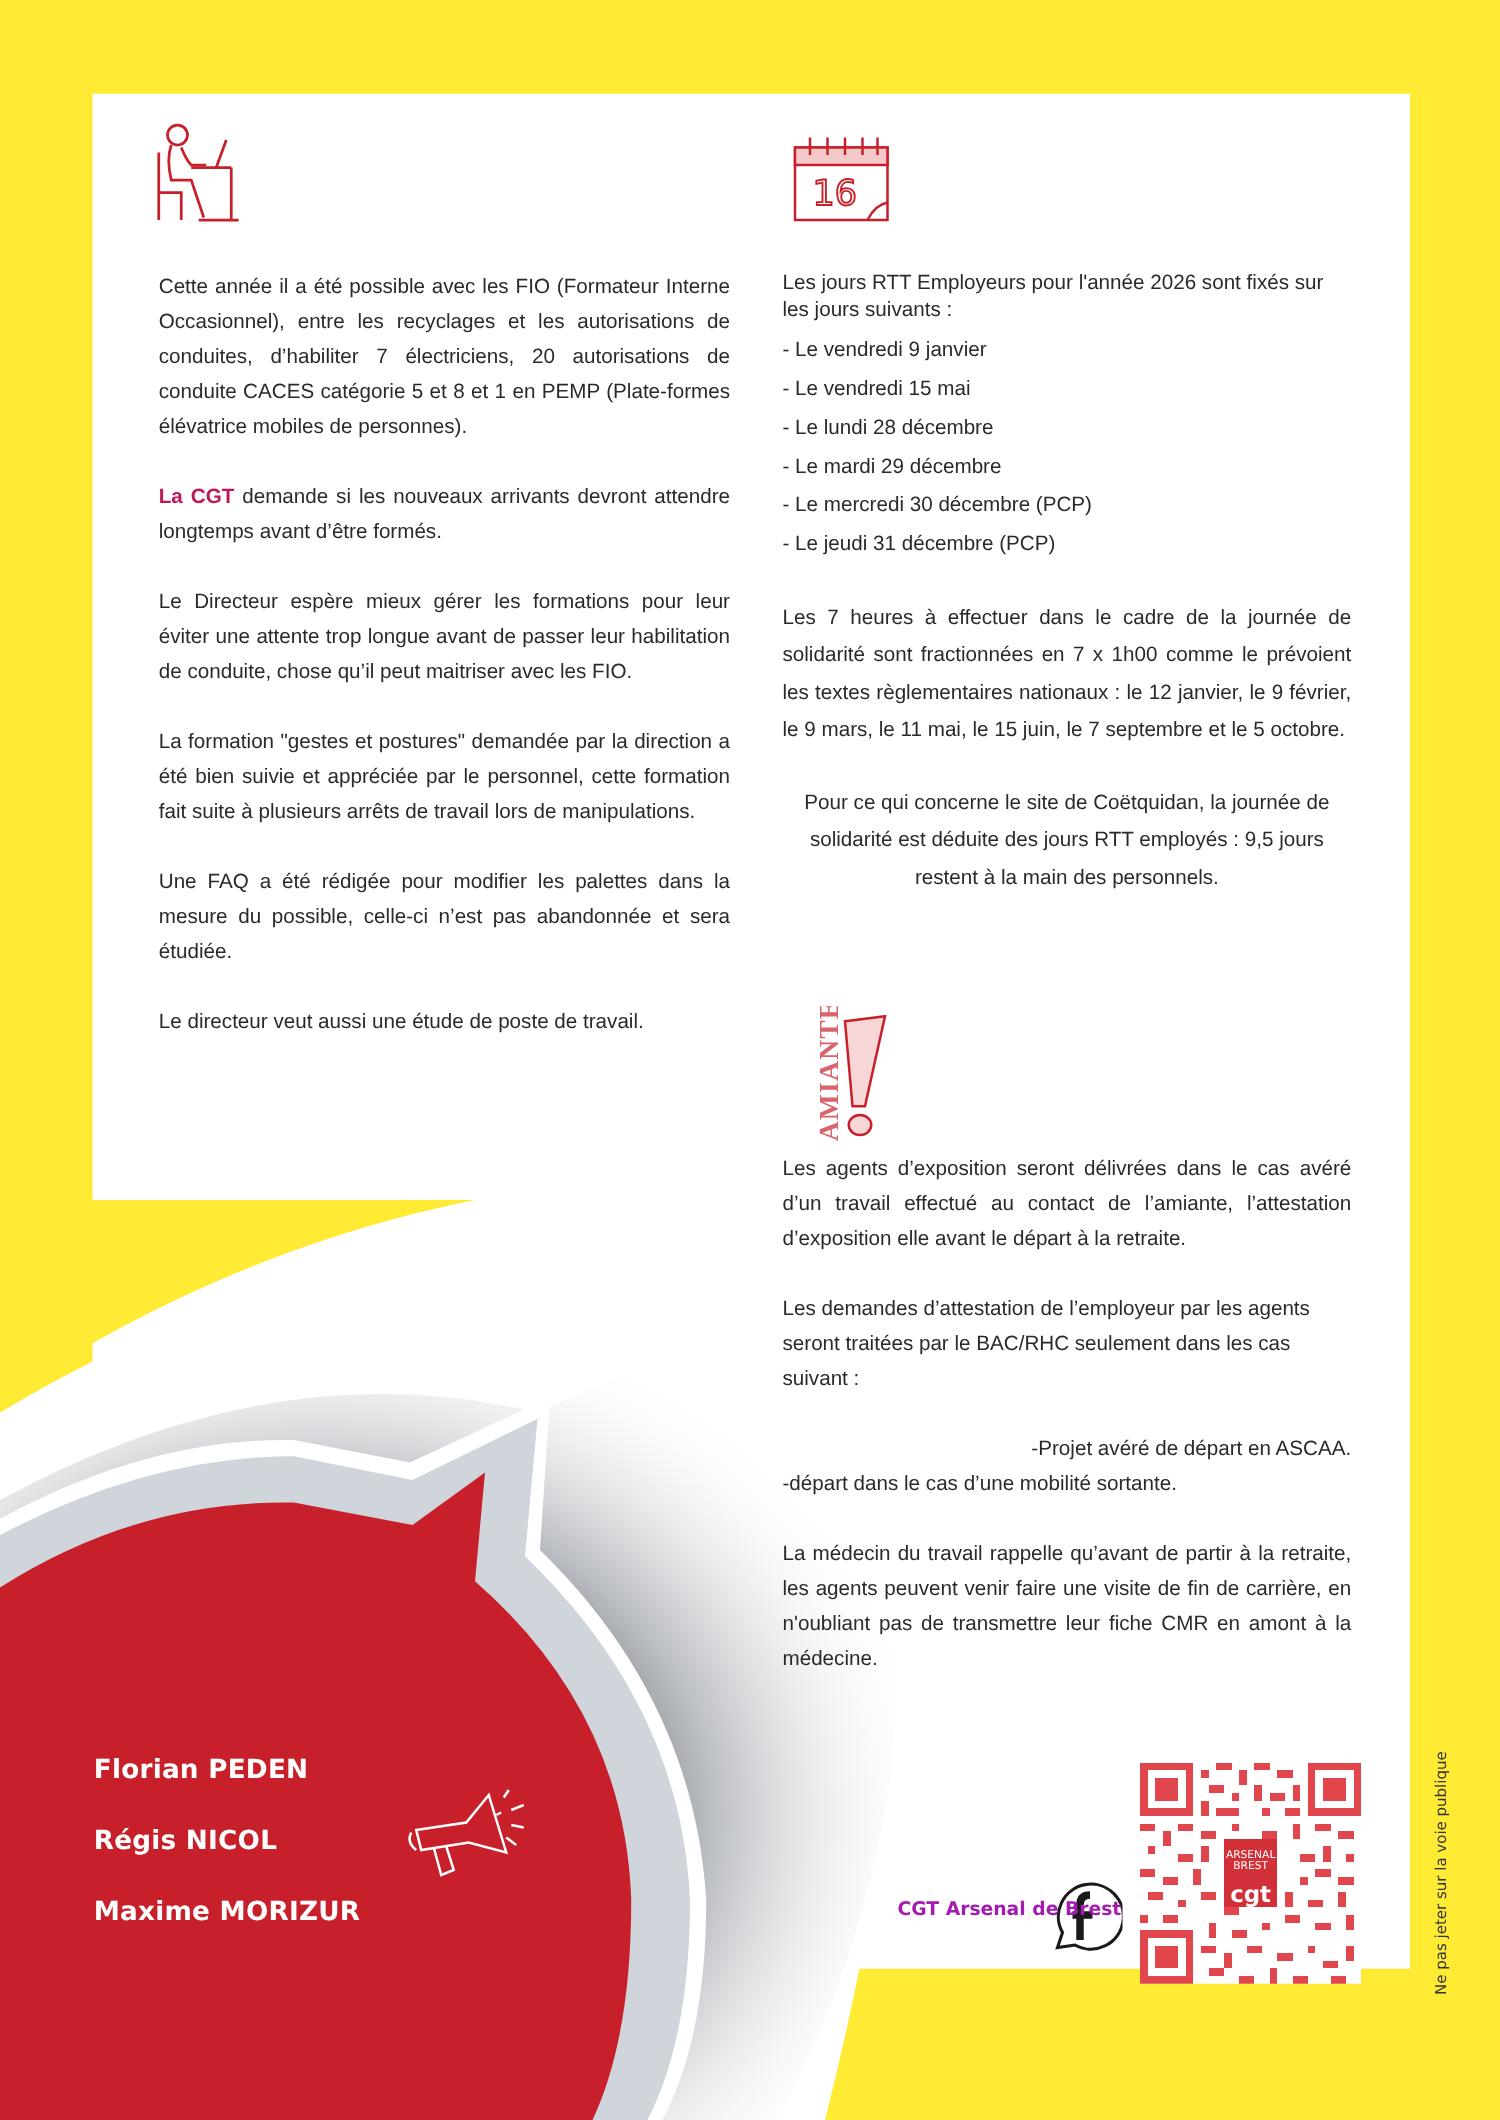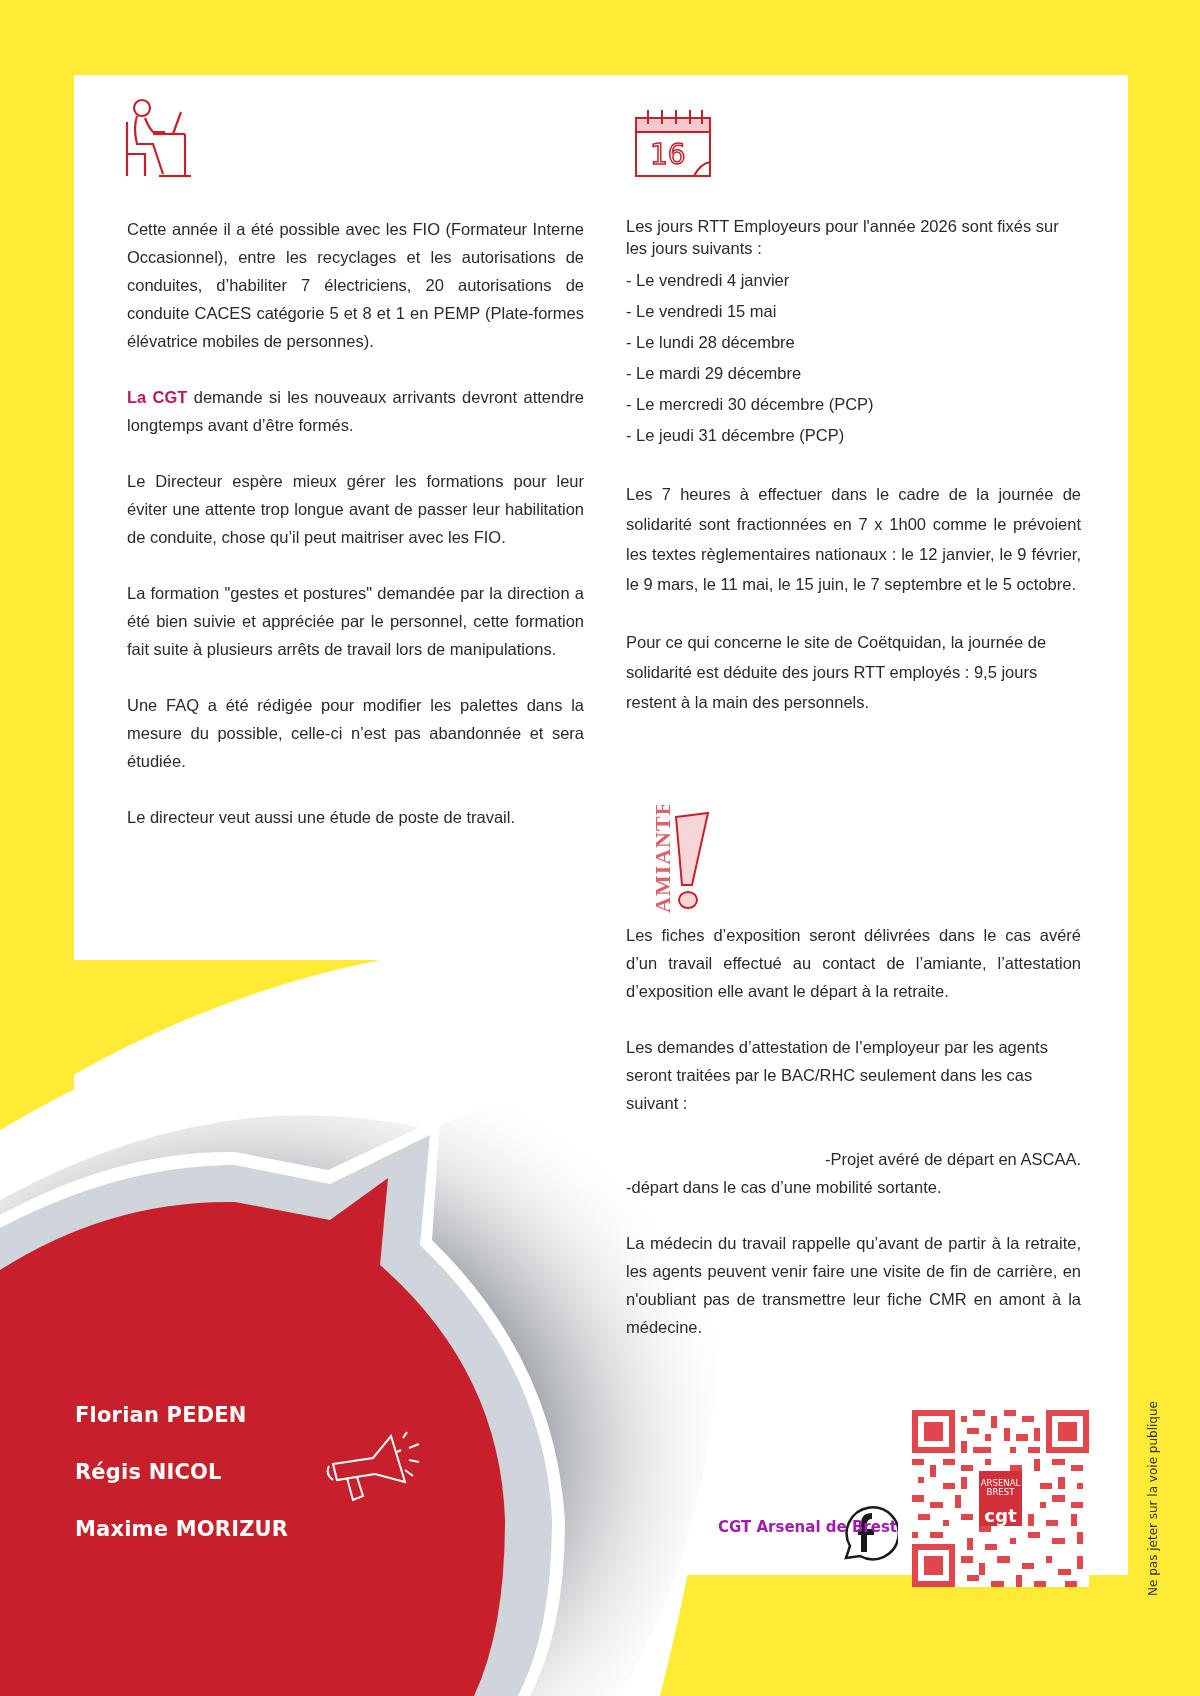--- a/index.html
+++ b/index.html
@@ -116,31 +116,31 @@
   <line x1="42" y1="2" x2="42" y2="16"></line>
     <line x1="56" y1="2" x2="56" y2="16"></line>
     <line x1="68" y1="2" x2="68" y2="16"></line>
   <text x="16" y="56" font-family="DejaVu Sans, sans-serif" font-size="28" fill="#fff" stroke="#c8202a" stroke-width="1.5">16</text>
   <path d="M 60 68 Q 66 56 76 54"></path>
 </svg>
 
 <div class="col col-right">
   <p class="intro">Les jours RTT Employeurs pour l'année 2026 sont fixés sur les jours suivants :</p>
   <ul class="rtt">
-    <li>- Le vendredi 4 janvier</li>
+    <li>- Le vendredi 9 janvier</li>
     <li>- Le vendredi 15 mai</li>
     <li>- Le lundi 28 décembre</li>
     <li>- Le mardi 29 décembre</li>
     <li>- Le mercredi 30 décembre (PCP)</li>
     <li>- Le jeudi 31 décembre (PCP)</li>
   </ul>
   <p style="line-height:30px">Les 7 heures à effectuer dans le cadre de la journée de solidarité sont fractionnées en 7 x 1h00 comme le prévoient les textes règlementaires nationaux : le 12 janvier, le 9 février, le 9 mars, le 11 mai, le 15 juin, le 7 septembre et le 5 octobre.</p>
-  <p style="line-height:30px;text-align:left">Pour ce qui concerne le site de Coëtquidan, la journée de solidarité est déduite des jours RTT employés : 9,5 jours restent à la main des personnels.</p>
+  <p style="line-height:30px;text-align:center">Pour ce qui concerne le site de Coëtquidan, la journée de solidarité est déduite des jours RTT employés : 9,5 jours restent à la main des personnels.</p>
   <div style="height:176px"></div>
-  <p>Les fiches d’exposition seront délivrées dans le cas avéré d’un travail effectué au contact de l’amiante, l’attestation d’exposition elle avant le départ à la retraite.</p>
+  <p>Les agents d’exposition seront délivrées dans le cas avéré d’un travail effectué au contact de l’amiante, l’attestation d’exposition elle avant le départ à la retraite.</p>
   <p class="tight" style="text-align:left;margin-bottom:28px">Les demandes d’attestation de l’employeur par les agents seront traitées par le BAC/RHC seulement dans les cas suivant :</p>
   <p class="tight" style="text-align:right">-Projet avéré de départ en ASCAA.</p>
   <p style="text-align:left">-départ dans le cas d’une mobilité sortante.</p>
   <p>La médecin du travail rappelle qu’avant de partir à la retraite, les agents peuvent venir faire une visite de fin de carrière, en n'oubliant pas de transmettre leur fiche CMR en amont à la médecine.</p>
 </div>
 
 <svg class="icon" style="left:648px;top:805px" width="80" height="110" viewBox="0 0 80 110">
   <text x="0" y="0" transform="translate(22,108) rotate(-90)" font-family="Liberation Serif, serif" font-weight="bold" font-size="22" fill="#d9646b" letter-spacing="1">AMIANTE</text>
   <path d="M 28 12 L 60 8 L 44 80 L 34 80 Z" fill="#f7d6d8" stroke="#c8202a" stroke-width="2"></path>
   <ellipse cx="40" cy="95" rx="9" ry="8" fill="#f7d6d8" stroke="#c8202a" stroke-width="2"></ellipse>

